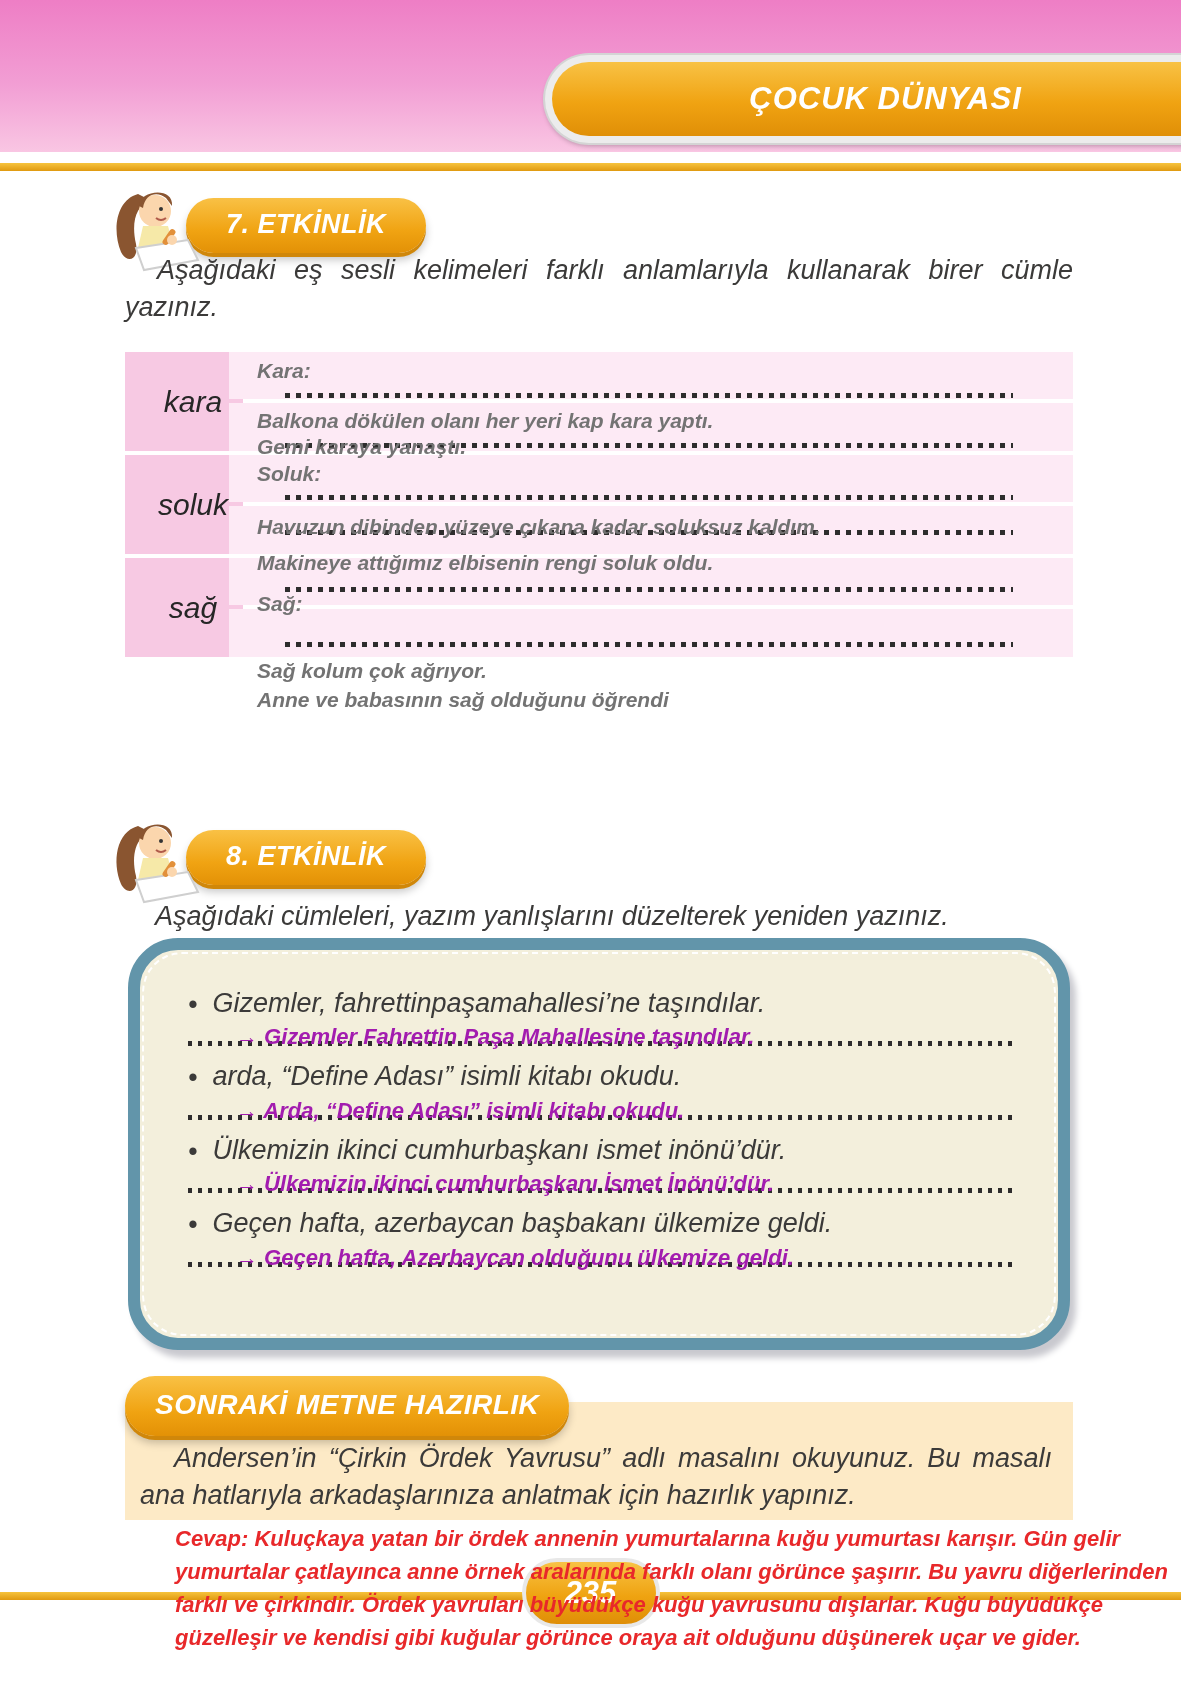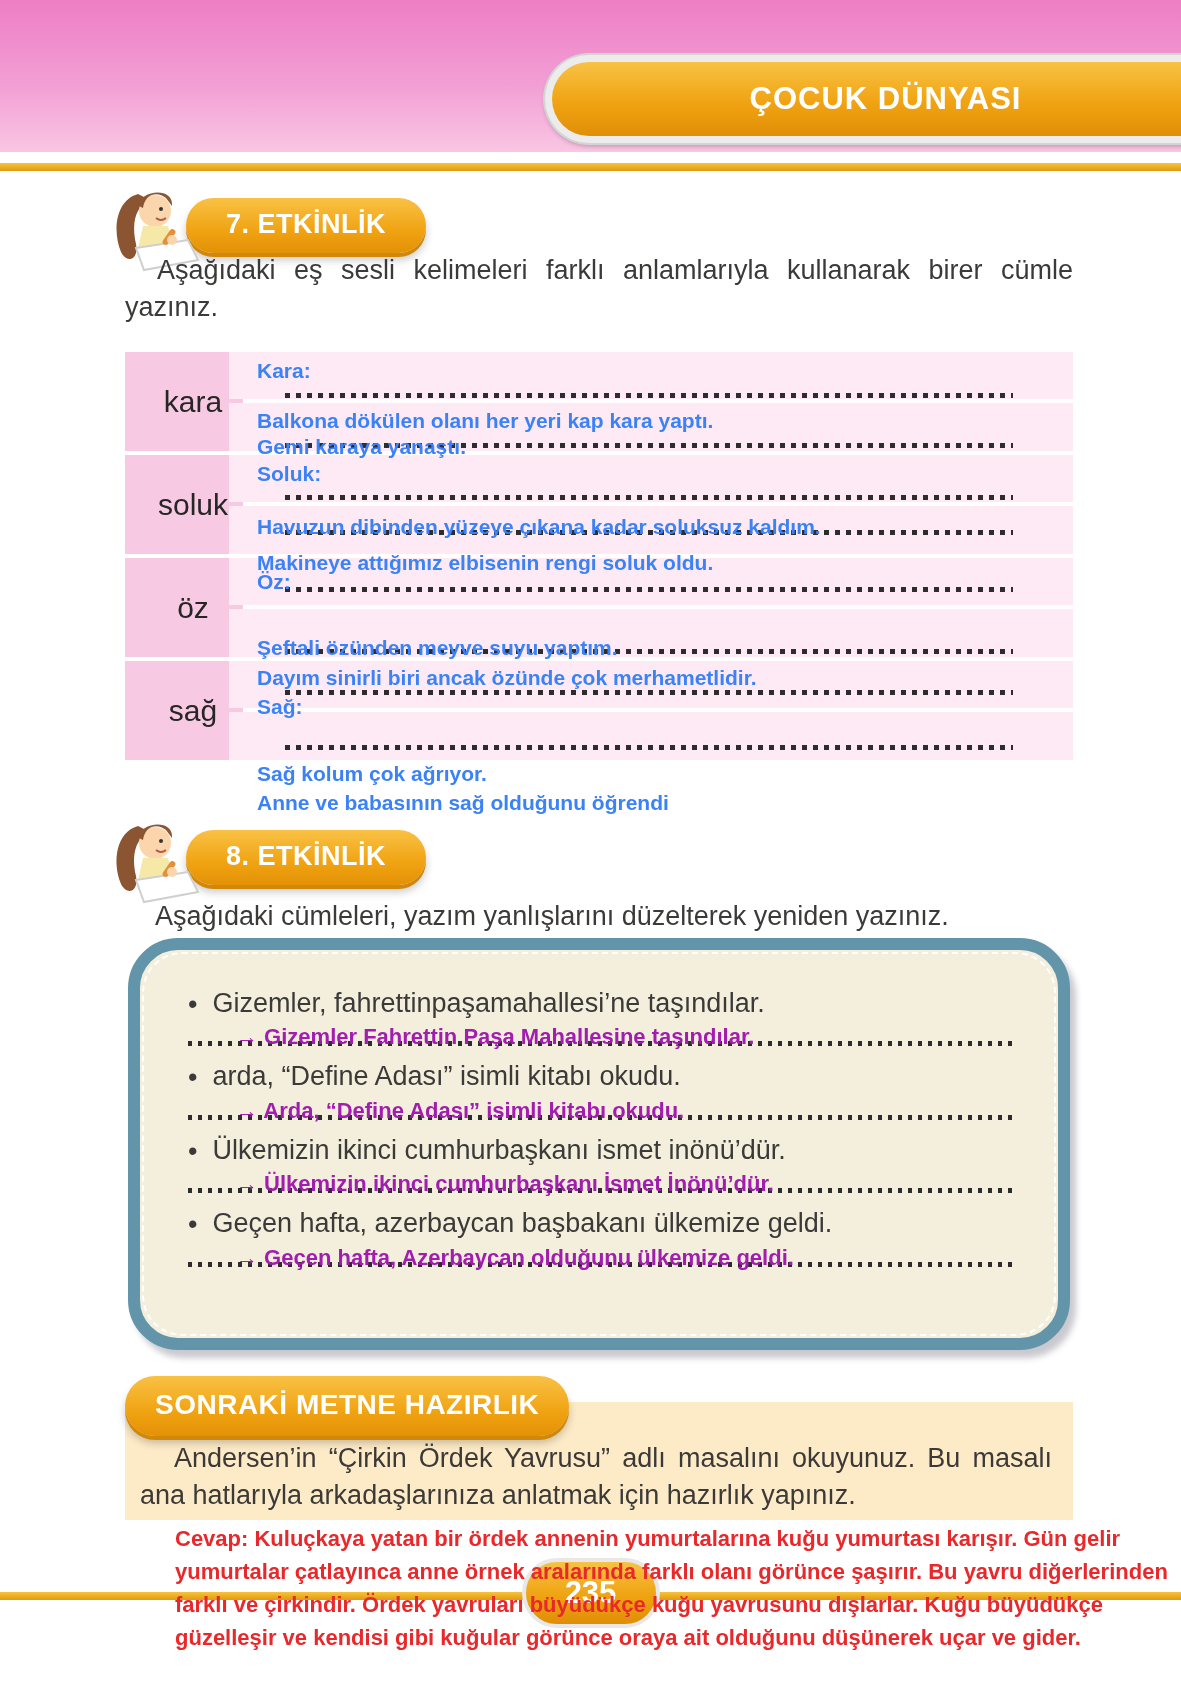--- a/index.html
+++ b/index.html
@@ -1,17 +1,17 @@
 <!DOCTYPE html>
 <html lang="tr"><head>
 <meta charset="utf-8">
 <style>
   html,body{margin:0;padding:0;}
   .page{position:relative;width:1181px;height:1683px;background:#ffffff;overflow:hidden;
-        font-family:"Liberation Sans",sans-serif;color:#3c3c3c;}
+        font-family:"Liberation Sans",sans-serif;color:#3c3c3c;font-style:italic;}
 
   
   .hdr-band{position:absolute;top:0;left:0;right:0;height:152px;
             background:linear-gradient(#ee7ec5,#f29ed4 55%,#f9c6e3);}
   .hdr-rule{position:absolute;top:163px;left:0;right:0;height:8px;
             background:linear-gradient(#f7c43e,#e09a10);}
   .banner-outer{position:absolute;top:55px;left:545px;right:-45px;height:88px;
             background:#ececec;border-radius:48px;padding:7px;box-sizing:border-box;
             box-shadow:0 0 0 2px #d4d4d4,0 3px 5px rgba(0,0,0,.25);}
   .banner-inner{width:100%;height:100%;border-radius:40px;
@@ -33,21 +33,21 @@
          text-align:justify;text-indent:32px;}
 
   
   .tbl{position:absolute;top:352px;left:125px;width:948px;}
   .row{position:relative;height:99px;margin-bottom:4px;}
   .wcell{position:absolute;left:0;top:0;width:100px;height:100%;background:#f7c9e3;
          display:flex;align-items:center;justify-content:center;
          font-size:30px;color:#262626;padding-left:18px;}
   .ca{position:absolute;left:104px;right:0;top:0;height:47px;background:#fdeaf5;}
   .cb{position:absolute;left:104px;right:0;top:51px;bottom:0;background:#fdeaf5;}
-  .red{color:#3b82f6;font-weight:bold;font-size:21px;white-space:nowrap;}
+  .red{color:#737373;font-weight:bold;font-size:21px;white-space:nowrap;}
   .lbl{position:absolute;left:132px;z-index:3;}
   .a1,.a2{position:absolute;left:132px;z-index:3;}
   .dts{position:absolute;left:160px;right:60px;height:5px;z-index:2;
        background:repeating-linear-gradient(90deg,#2e2d2d 0 5px,transparent 5px 11px);}
   
   .row.r0 .lbl{top:7px}  .row.r0 .d1{top:41px} .row.r0 .a1{top:57px} .row.r0 .d2{top:91px} .row.r0 .a2{top:83px}
   .row.r1 .lbl{top:7px}  .row.r1 .d1{top:40px} .row.r1 .a1{top:60px} .row.r1 .d2{top:75px} .row.r1 .a2{top:96px}
   .row.r2 .lbl{top:12px} .row.r2 .d1{top:29px} .row.r2 .a1{top:78px} .row.r2 .d2{top:91px} .row.r2 .a2{top:108px}
   .row.r3 .lbl{top:34px} .row.r3 .d1{top:29px} .row.r3 .a1{top:101px}.row.r3 .d2{top:84px} .row.r3 .a2{top:130px}
 
@@ -131,30 +131,20 @@
       <div class="wcell">soluk</div>
       <div class="ca"></div>
       <div class="cb"></div>
       <span class="red lbl">Soluk:</span>
       <div class="dts d1"></div>
       <span class="red a1">Havuzun dibinden yüzeye çıkana kadar soluksuz kaldım.</span>
       <div class="dts d2"></div>
       <span class="red a2">Makineye attığımız elbisenin rengi soluk oldu.</span>
     </div>
 
-    <div class="row r2">
-      <div class="wcell">öz</div>
-      <div class="ca"></div>
-      <div class="cb"></div>
-      <span class="red lbl">Öz:</span>
-      <div class="dts d1"></div>
-      <span class="red a1">Şeftali özünden meyve suyu yaptım.</span>
-      <div class="dts d2"></div>
-      <span class="red a2">Dayım sinirli biri ancak özünde çok merhametlidir.</span>
-    </div>
 
     <div class="row r3">
       <div class="wcell">sağ</div>
       <div class="ca"></div>
       <div class="cb"></div>
       <span class="red lbl">Sağ:</span>
       <div class="dts d1"></div>
       <span class="red a1">Sağ kolum çok ağrıyor.</span>
       <div class="dts d2"></div>
       <span class="red a2">Anne ve babasının sağ olduğunu öğrendi</span>

